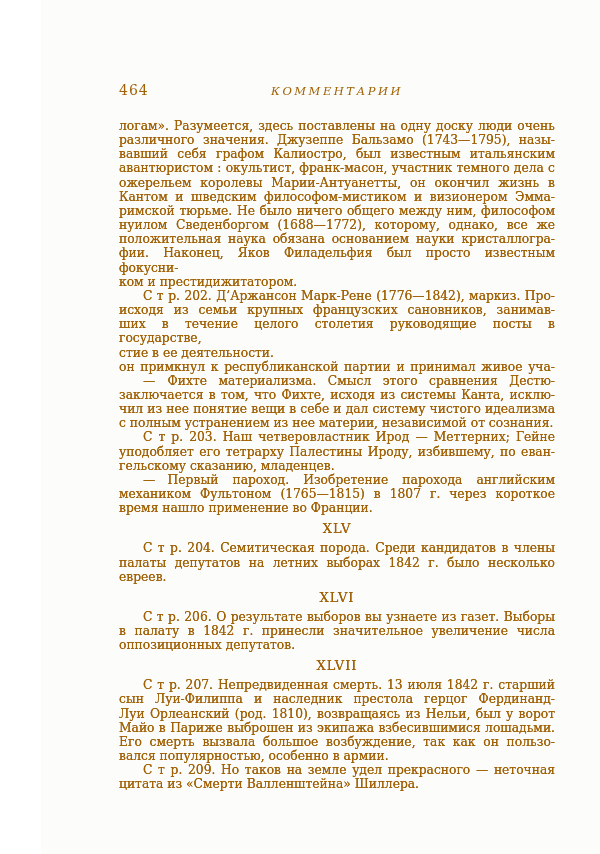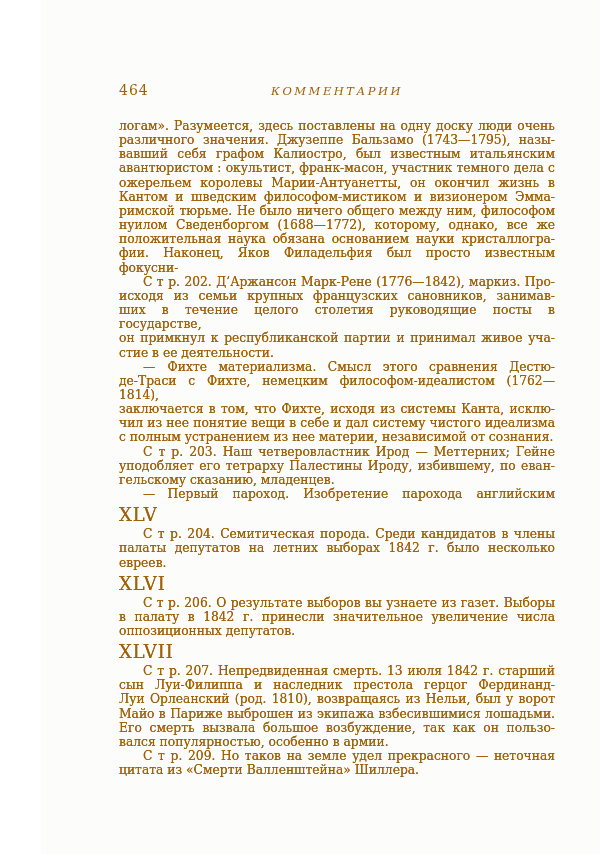--- a/index.html
+++ b/index.html
@@ -54,21 +54,22 @@
   .para { margin: 0; }
   .line {
     line-height: 14.15px;
     text-align: justify;
     text-align-last: justify;
   }
   .line.last { text-align-last: left; }
   .para.indent .line:first-child { text-indent: 24px; }
   .run.it { }
   .heading {
-    font-size: 18px;
+    text-align: center;
+    font-size: 13px;
     line-height: 16px;
     margin: 6px 0 4px 0;
     letter-spacing: 1px;
   }
 </style>
 </head>
 <body>
 
 <div class="page">
   <header class="running-header">
@@ -80,42 +81,44 @@
         <div class="line"><span class="run">логам». Разумеется, здесь поставлены на одну доску люди очень</span></div>
         <div class="line"><span class="run">различного значения. </span><span class="run it">Джузеппе Бальзамо</span><span class="run"> (1743—1795), назы-</span></div>
         <div class="line"><span class="run">вавший себя графом Калиостро, был известным итальянским</span></div>
         <div class="line"><span class="run">авантюристом : окультист, франк-масон, участник темного дела с</span></div>
         <div class="line"><span class="run">ожерельем королевы Марии-Антуанетты, он окончил жизнь в</span></div>
         <div class="line"><span class="run">Кантом и шведским философом-мистиком и визионером </span><span class="run it">Эмма-</span></div>
         <div class="line"><span class="run">римской тюрьме. Не было ничего общего между ним, философом</span></div>
         <div class="line"><span class="run it">нуилом Сведенборгом</span><span class="run"> (1688—1772), которому, однако, все же</span></div>
         <div class="line"><span class="run">положительная наука обязана основанием науки кристаллогра-</span></div>
         <div class="line"><span class="run">фии. Наконец, </span><span class="run it">Яков Филадельфия</span><span class="run"> был просто известным фокусни-</span></div>
+        <div class="line last"><span class="run">ком и престидижитатором.</span></div>
       </div>
       <div class="para indent">
         <div class="line"><span class="run">С т р. 202. </span><span class="run it">Д’Аржансон</span><span class="run"> Марк-Рене (1776—1842), маркиз. Про-</span></div>
         <div class="line"><span class="run">исходя из семьи крупных французских сановников, занимав-</span></div>
         <div class="line"><span class="run">ших в течение целого столетия руководящие посты в государстве,</span></div>
+        <div class="line last"><span class="run">стие в ее деятельности.</span></div>
         <div class="line"><span class="run">он примкнул к республиканской партии и принимал живое уча-</span></div>
-        <div class="line last"><span class="run">стие в ее деятельности.</span></div>
       </div>
       <div class="para indent">
         <div class="line"><span class="run">— </span><span class="run it">Фихте материализма.</span><span class="run"> Смысл этого сравнения Дестю-</span></div>
-        <div class="line"><span class="run">де-Траси с Фихте, немецким философом-идеалистом (1762—1814),</span></div>
         <div class="line"><span class="run">заключается в том, что Фихте, исходя из системы Канта, исклю-</span></div>
         <div class="line"><span class="run">чил из нее понятие вещи в себе и дал систему чистого идеализма</span></div>
         <div class="line last"><span class="run">с полным устранением из нее материи, независимой от сознания.</span></div>
       </div>
       <div class="para indent">
         <div class="line"><span class="run">С т р. 203. </span><span class="run it">Наш четверовластник Ирод</span><span class="run"> — Меттерних; Гейне</span></div>
         <div class="line"><span class="run">уподобляет его тетрарху Палестины Ироду, избившему, по еван-</span></div>
         <div class="line last"><span class="run">гельскому сказанию, младенцев.</span></div>
       </div>
       <div class="para indent">
         <div class="line"><span class="run">— </span><span class="run it">Первый пароход.</span><span class="run"> Изобретение парохода английским</span></div>
+        <div class="line"><span class="run">механиком Фультоном (1765—1815) в 1807 г. через короткое</span></div>
+        <div class="line last"><span class="run">время нашло применение во Франции.</span></div>
       </div>
       <div class="heading">XLV</div>
       <div class="para indent">
         <div class="line"><span class="run">С т р. 204. </span><span class="run it">Семитическая порода.</span><span class="run"> Среди кандидатов в члены</span></div>
         <div class="line"><span class="run">палаты депутатов на летних выборах 1842 г. было несколько</span></div>
         <div class="line last"><span class="run">евреев.</span></div>
       </div>
       <div class="heading">XLVI</div>
       <div class="para indent">
         <div class="line"><span class="run">С т р. 206. </span><span class="run it">О результате выборов вы узнаете из газет.</span><span class="run"> Выборы</span></div>

